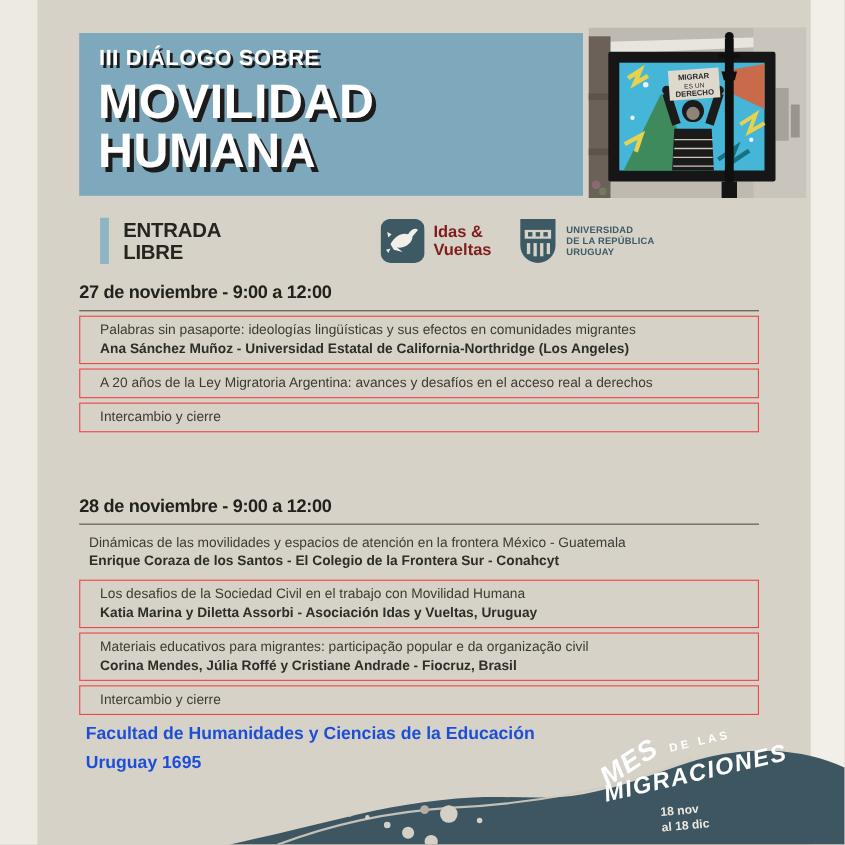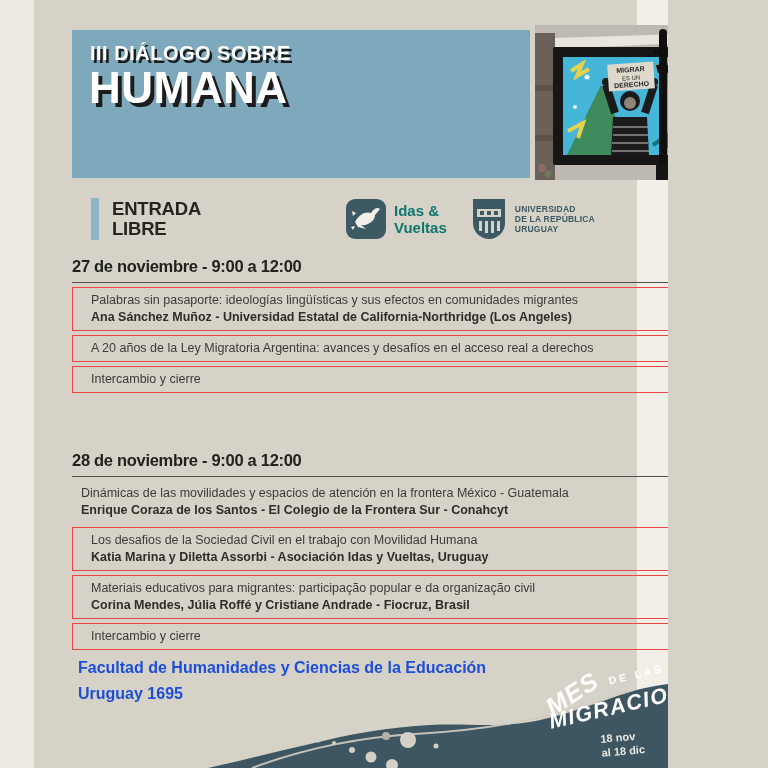--- a/index.html
+++ b/index.html
@@ -1,16 +1,16 @@
 <!DOCTYPE html>
 <html><head>
 <meta charset="utf-8">
 <style>
   html,body{margin:0;padding:0;background:#d6d2c8;}
-  .poster{position:relative;width:668px;height:768px;background:#d6d2c8;overflow:hidden;
+  .poster{position:relative;width:768px;height:768px;background:#d6d2c8;overflow:hidden;
           font-family:"Liberation Sans",sans-serif;}
   .strip-left{position:absolute;left:0;top:0;width:34px;height:768px;background:#edeae2;}
   .strip-right{position:absolute;right:0;top:0;width:31px;height:768px;background:#f2efe9;}
 
   
   .header-block{position:absolute;left:72px;top:30px;width:458px;height:148px;background:#7ea8bc;}
   .kicker{margin:12px 0 0 18px;font-size:20px;font-weight:bold;color:#fff;
           letter-spacing:.5px;text-shadow:2.5px 2.5px 0 #1c1c1c;}
   .title-line{margin-left:17px;font-size:44px;font-weight:bold;color:#fff;line-height:45px;
           letter-spacing:.5px;text-shadow:4px 4px 0 #1c1c1c;}
@@ -19,21 +19,21 @@
   .photo-wrap{position:absolute;left:535px;top:25px;width:198px;height:155px;}
 
   
   .modality{position:absolute;left:78px;top:198px;display:flex;align-items:center;}
   .mod-col{font-size:18.5px;font-weight:bold;line-height:20px;color:#25251f;letter-spacing:-0.2px;}
   .mod-divider{width:8px;height:42px;background:#8fb5c5;margin:0 13px;}
 
   
   .logos{position:absolute;left:346px;top:197px;display:flex;align-items:center;gap:24px;}
   .logo{display:flex;align-items:center;gap:8px;}
-  .logo-text-iv{font-size:15px;font-weight:bold;color:#0f766e;line-height:17px;}
+  .logo-text-iv{font-size:15px;font-weight:bold;color:#7f1d1d;line-height:17px;}
   .logo-text-mm .mm-name{font-size:14px;font-weight:bold;color:#4a626c;}
   .logo-text-mm .mm-tag{font-size:5.5px;color:#7a8288;line-height:7px;}
   .logo-text-ud{font-size:8.5px;font-weight:bold;color:#3d5964;line-height:10px;letter-spacing:.2px;}
 
   
   .session{position:absolute;left:72px;width:618px;}
   .session-1{top:257px;}
   .session-2{top:451px;}
   .session-date{font-size:16.5px;font-weight:bold;color:#21211d;letter-spacing:-0.3px;}
   .session-rule{border-top:1.5px solid #51514b;margin-top:6px;}
@@ -61,20 +61,21 @@
 </style>
 </head>
 <body>
 
 <div class="poster">
   <div class="strip-left"></div>
   <div class="strip-right"></div>
 
   <div class="header-block">
     <div class="kicker">III DIÁLOGO SOBRE</div>
+    <div class="title-line first">MOVILIDAD</div>
     <div class="title-line">HUMANA</div>
   </div>
 
   <div class="photo-wrap">
     <svg width="198" height="155" viewBox="0 0 198 155">
       <rect x="0" y="0" width="198" height="155" fill="#bfbab1"></rect>
       <rect x="150" y="0" width="48" height="155" fill="#c9c5bc"></rect>
       <polygon points="18,13 150,9 150,18 18,24" fill="#e8e5de"></polygon>
       <rect x="170" y="55" width="12" height="48" fill="#a8a39a"></rect>
       <rect x="184" y="70" width="8" height="30" fill="#9a958c"></rect>

